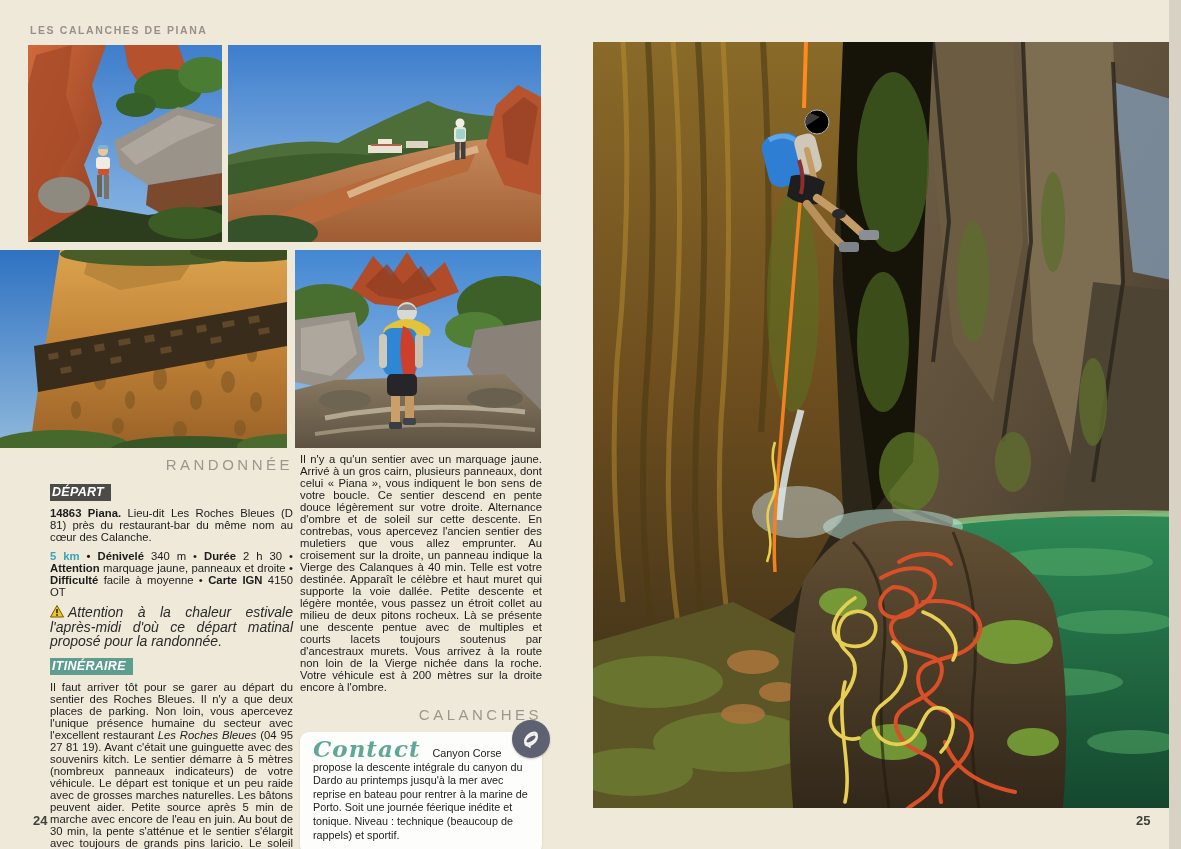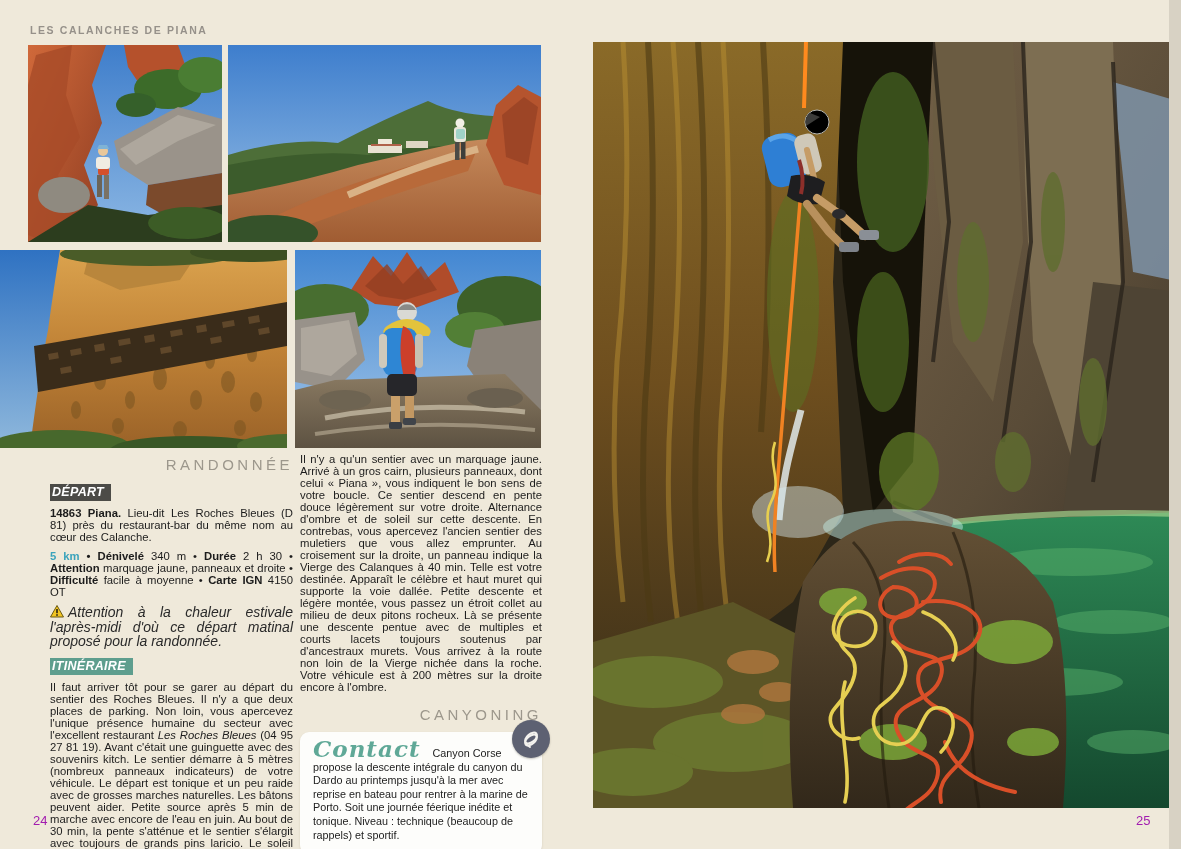--- a/index.html
+++ b/index.html
@@ -32,21 +32,21 @@
   .warn-ic{display:inline-block;vertical-align:-1px;margin-right:4px;}
   .contact-card{position:relative;margin-top:8px;background:#fdfdfb;border-radius:9px;
                 padding:10px 14px 12px 13px;box-shadow:0 1px 2px rgba(90,80,60,.18);
                 font-size:10.8px;line-height:13.6px;color:#222;}
   .script{font-family:"DejaVu Serif",serif;font-style:italic;font-weight:bold;
           font-size:23px;color:var(--script_teal,#5fa897);margin-right:12px;
           letter-spacing:1px;}
   .rope-badge{position:absolute;top:-12px;right:-8px;width:38px;height:38px;border-radius:50%;
               background:var(--contact_badge,#5d6172);display:flex;align-items:center;
               justify-content:center;box-shadow:0 1px 2px rgba(60,55,40,.3);}
-  .pagenum{position:absolute;font-size:13px;font-weight:normal;color:#a21caf;text-align:center;}
+  .pagenum{position:absolute;font-size:13px;font-weight:bold;color:#404040;text-align:center;}
   .pagenum.left{left:33px;top:813px;}
   .pagenum.right{left:1136px;top:813px;}
 </style>
 </head>
 <body>
 
 <div class="spread">
 
   <div class="running-head">LES CALANCHES DE PIANA</div>
 
@@ -369,21 +369,21 @@
             <polygon points="7,0.5 13.5,12 0.5,12" fill="#f2c522" stroke="#6b5a14" stroke-width="1"></polygon>
             <rect x="6.2" y="4" width="1.6" height="4.2" fill="#2a2315"></rect>
             <rect x="6.2" y="9.2" width="1.6" height="1.6" fill="#2a2315"></rect>
           </svg></span><span>Attention à la chaleur estivale l'après-midi d'où ce départ matinal proposé pour la randonnée.</span></p>
     <div class="badge badge-teal">ITINÉRAIRE</div>
     <p class="body"><span>Il faut arriver tôt pour se garer au départ du sentier des Roches Bleues. Il n'y a que deux places de parking. Non loin, vous apercevez l'unique présence humaine du secteur avec l'excellent restaurant </span><span class="i">Les Roches Bleues</span><span> (04 95 27 81 19). Avant c'était une guinguette avec des souvenirs kitch. Le sentier démarre à 5 mètres (nombreux panneaux indicateurs) de votre véhicule. Le départ est tonique et un peu raide avec de grosses marches naturelles. Les bâtons peuvent aider. Petite source après 5 min de marche avec encore de l'eau en juin. Au bout de 30 min, la pente s'atténue et le sentier s'élargit avec toujours de grands pins laricio. Le soleil apparaît à 7 h 40 sur cette forêt le 15 juin.</span></p>
   </div>
 
   <div class="col col2">
     <p class="body">Il n'y a qu'un sentier avec un marquage jaune. Arrivé à un gros cairn, plusieurs panneaux, dont celui « Piana », vous indiquent le bon sens de votre boucle. Ce sentier descend en pente douce légèrement sur votre droite. Alternance d'ombre et de soleil sur cette descente. En contrebas, vous apercevez l'ancien sentier des muletiers que vous allez emprunter. Au croisement sur la droite, un panneau indique la Vierge des Calanques à 40 min. Telle est votre destinée. Apparaît le célèbre et haut muret qui supporte la voie dallée. Petite descente et légère montée, vous passez un étroit collet au milieu de deux pitons rocheux. Là se présente une descente pentue avec de multiples et courts lacets toujours soutenus par d'ancestraux murets. Vous arrivez à la route non loin de la Vierge nichée dans la roche. Votre véhicule est à 200 mètres sur la droite encore à l'ombre.</p>
-    <h2 class="sec" style="margin-top:13px;">CANYONING</h2>
+    <h2 class="sec" style="margin-top:13px;">CALANCHES</h2>
     <div class="contact-card">
       <span class="script">Contact</span><span>Canyon Corse propose la descente intégrale du canyon du Dardo au printemps jusqu'à la mer avec reprise en bateau pour rentrer à la marine de Porto. Soit une journée féerique inédite et tonique. Niveau : technique (beaucoup de rappels) et sportif.</span>
       
       <div class="rope-badge">
         <svg width="22" height="22" viewBox="0 0 22 22">
           <g stroke="#f3f2ee" stroke-width="2" fill="none" stroke-linecap="round">
             <ellipse cx="11" cy="10" rx="7" ry="4" transform="rotate(-40 11 10)"></ellipse>
             <ellipse cx="11" cy="12" rx="7" ry="4" transform="rotate(-40 11 12)"></ellipse>
             <path d="M6 16 l4 3"></path>
           </g>

